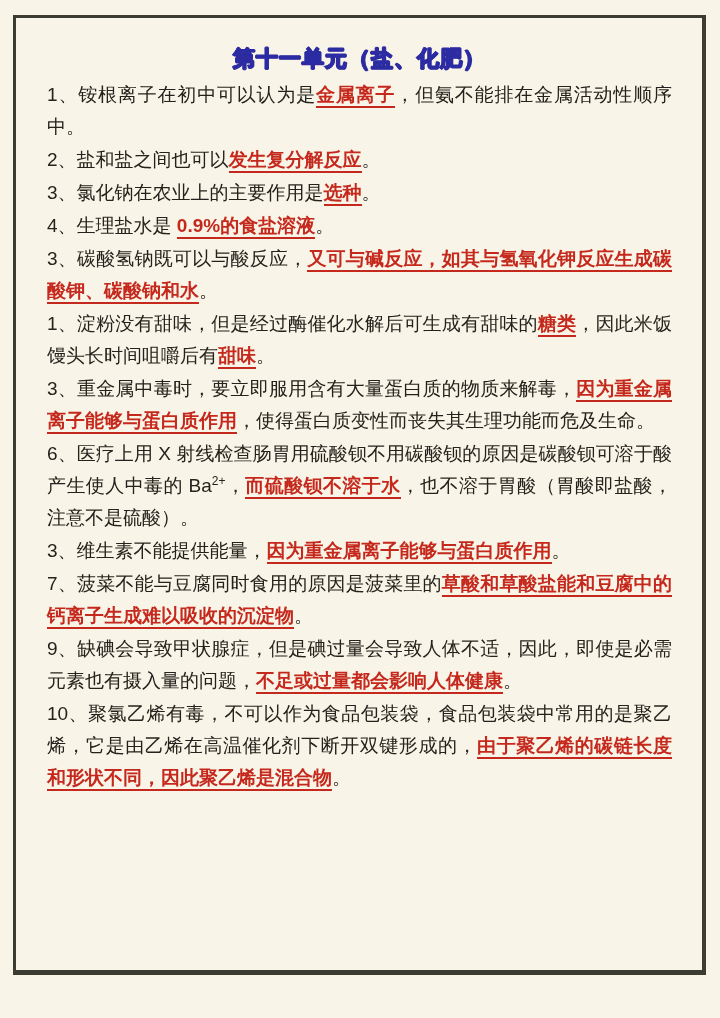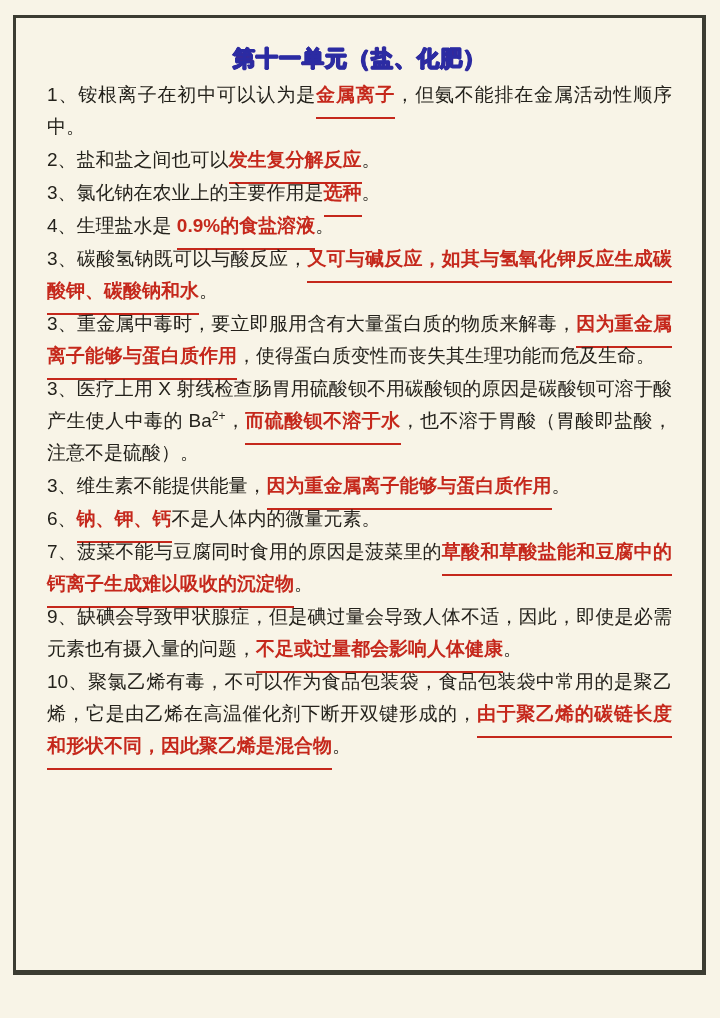--- a/index.html
+++ b/index.html
@@ -54,41 +54,41 @@
     letter-spacing:1px;
   }
   .item{
     margin:0 0 1px 0;
     font-weight:500;
   }
   .hl{
     color:var(--hl);
     font-weight:bold;
     border-bottom:2px solid var(--hl);
-    padding-bottom:12px;
+    padding-bottom:1px;
   }
   sup{
     font-size:12px;
     line-height:0;
   }
 </style>
 </head>
 <body>
 
 <div class="page">
   <div class="frame">
     <div class="content" id="content">
         <div class="section-title">第十一单元（盐、化肥）</div>
         <p class="item"><span>1、铵根离子在初中可以认为是</span><span class="hl">金属离子</span><span>，但氨不能排在金属活动性顺序中。</span></p>
         <p class="item"><span>2、盐和盐之间也可以</span><span class="hl">发生复分解反应</span><span>。</span></p>
         <p class="item"><span>3、氯化钠在农业上的主要作用是</span><span class="hl">选种</span><span>。</span></p>
         <p class="item"><span>4、生理盐水是 </span><span class="hl">0.9%的食盐溶液</span><span>。</span></p>
         <p class="item"><span>3、碳酸氢钠既可以与酸反应，</span><span class="hl">又可与碱反应，如其与氢氧化钾反应生成碳酸钾、碳酸钠和水</span><span>。</span></p>
+        <p class="item"><span>1、淀粉没有甜味，但是经过酶催化水解后可生成有甜味的</span><span class="hl">糖类</span><span>，因此米饭馒头长时间咀嚼后有</span><span class="hl">甜味</span><span>。</span></p>
         <p class="item"><span>3、重金属中毒时，要立即服用含有大量蛋白质的物质来解毒，</span><span class="hl">因为重金属离子能够与蛋白质作用</span><span>，使得蛋白质变性而丧失其生理功能而危及生命。</span></p>
-        <p class="item"><span>3、医疗上用 X 射线检查肠胃用硫酸钡不用碳酸钡的原因是碳酸钡可溶于酸产生使人中毒的 Ba</span><sup>2+</sup><span>，</span><span class="hl">而硫酸钡不溶于水</span><span>，也不溶于胃酸（胃酸即盐酸，注意不是硫酸）。</span></p>
+        <p class="item"><span>6、医疗上用 X 射线检查肠胃用硫酸钡不用碳酸钡的原因是碳酸钡可溶于酸产生使人中毒的 Ba</span><sup>2+</sup><span>，</span><span class="hl">而硫酸钡不溶于水</span><span>，也不溶于胃酸（胃酸即盐酸，注意不是硫酸）。</span></p>
         <p class="item"><span>3、维生素不能提供能量，</span><span class="hl">因为重金属离子能够与蛋白质作用</span><span>。</span></p>
-        <p class="item"><span>6、</span><span class="hl">钠、钾、钙</span><span>不是人体内的微量元素。</span></p>
         <p class="item"><span>7、菠菜不能与豆腐同时食用的原因是菠菜里的</span><span class="hl">草酸和草酸盐能和豆腐中的钙离子生成难以吸收的沉淀物</span><span>。</span></p>
         <p class="item"><span>9、缺碘会导致甲状腺症，但是碘过量会导致人体不适，因此，即使是必需元素也有摄入量的问题，</span><span class="hl">不足或过量都会影响人体健康</span><span>。</span></p>
         <p class="item"><span>10、聚氯乙烯有毒，不可以作为食品包装袋，食品包装袋中常用的是聚乙烯，它是由乙烯在高温催化剂下断开双键形成的，</span><span class="hl">由于聚乙烯的碳链长度和形状不同，因此聚乙烯是混合物</span><span>。</span></p>
       </div>
   </div>
 </div>
 
 </body></html>

